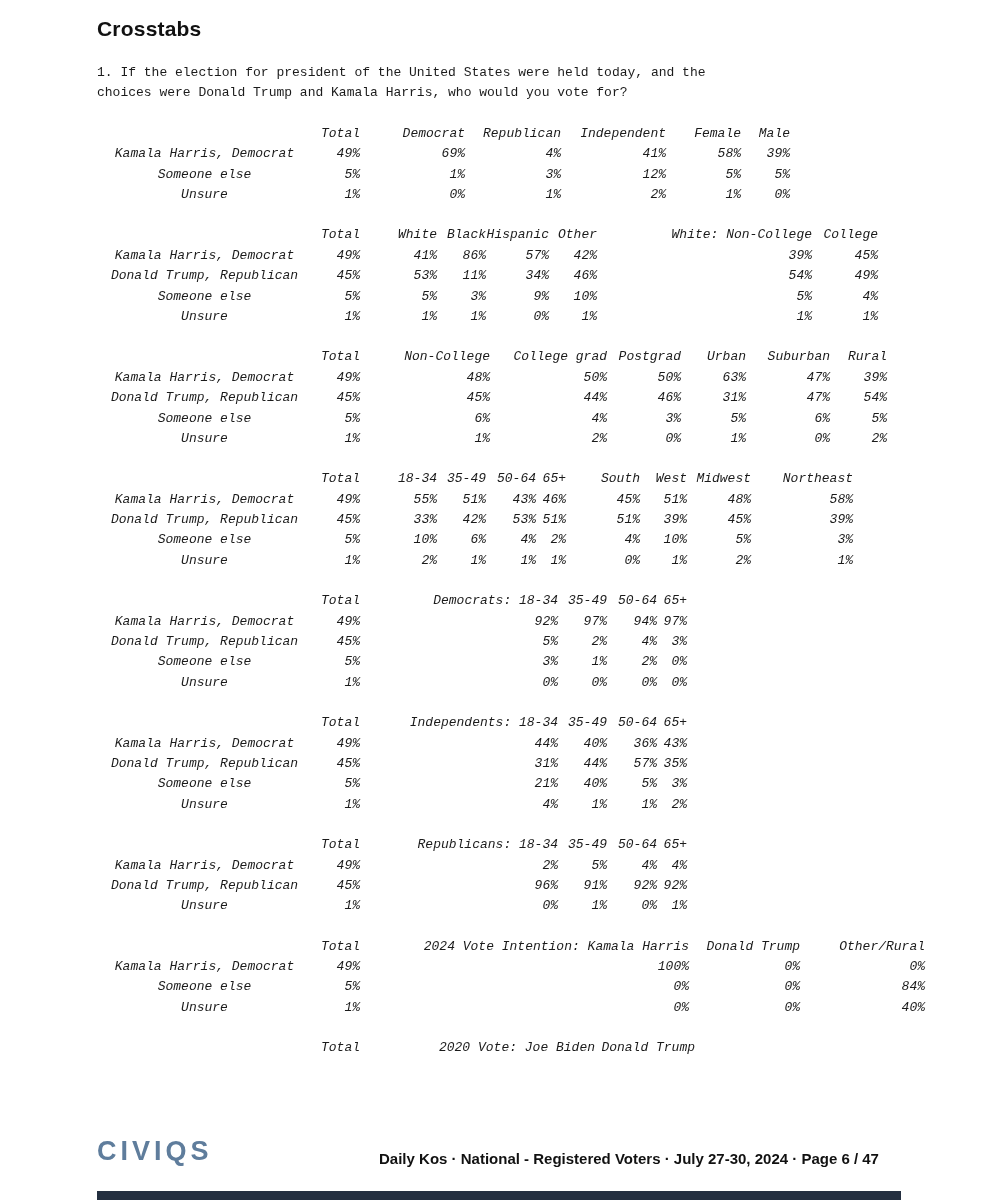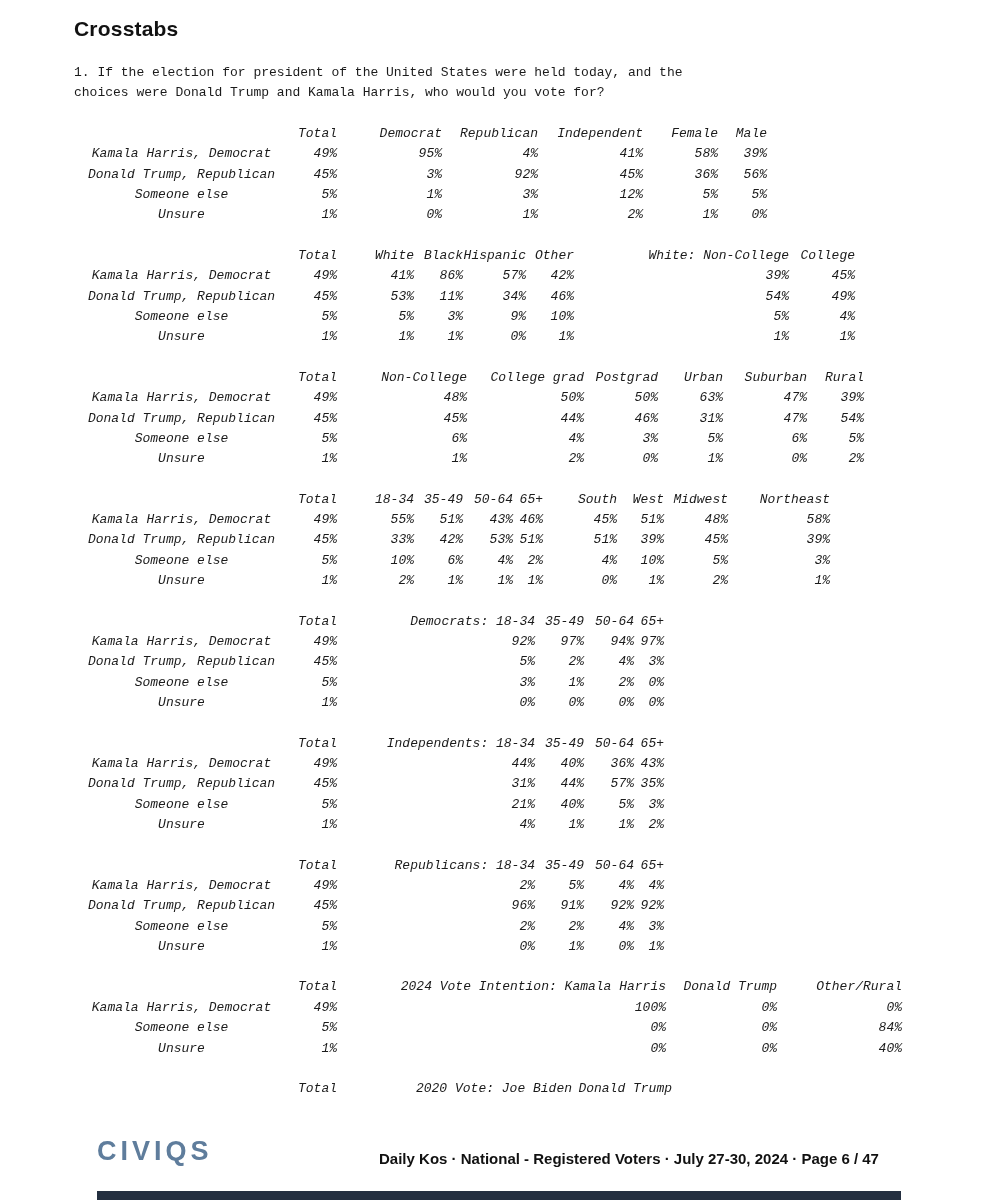--- a/index.html
+++ b/index.html
@@ -9,21 +9,21 @@
   }
   body {
     width: 998px;
     height: 1200px;
     position: relative;
     overflow: hidden;
     font-family: "Liberation Mono", "DejaVu Sans Mono", monospace;
     color: #1b1b1b;
   }
   .content {
-    padding: 17px 0 0 74px;
+    padding: 17px 0 0 97px;
   }
   h1.title {
     margin: 0;
     font-family: "Liberation Sans", sans-serif;
     font-size: 21px;
     font-weight: 700;
     color: #111111;
     letter-spacing: 0.2px;
   }
   .question {
@@ -90,22 +90,21 @@
 </style>
 </head>
 <body>
 
 <div class="content">
   <h1 class="title">Crosstabs</h1>
   <p class="question">1. If the election for president of the United States were held today, and the choices were Donald Trump and Kamala Harris, who would you vote for?</p>
   <div id="tables">
       <div class="xtab">
         <div class="xrow head"><span class="lbl"></span><span class="cell" style="width: 48px;">Total</span><span class="cell" style="width: 105px;">Democrat</span><span class="cell" style="width: 96px;">Republican</span><span class="cell" style="width: 105px;">Independent</span><span class="cell" style="width: 75px;">Female</span><span class="cell" style="width: 49px;">Male</span></div>
-        <div class="xrow"><span class="lbl">Kamala Harris, Democrat</span><span class="cell" style="width: 48px;">49%</span><span class="cell" style="width: 105px;">95%</span><span class="cell" style="width: 96px;">4%</span><span class="cell" style="width: 105px;">41%</span><span class="cell" style="width: 75px;">58%</span><span class="cell" style="width: 49px;">39%</span></div>
-        <div class="xrow"><span class="lbl">Donald Trump, Republican</span><span class="cell" style="width: 48px;">45%</span><span class="cell" style="width: 105px;">3%</span><span class="cell" style="width: 96px;">92%</span><span class="cell" style="width: 105px;">45%</span><span class="cell" style="width: 75px;">36%</span><span class="cell" style="width: 49px;">56%</span></div>
+        <div class="xrow"><span class="lbl">Kamala Harris, Democrat</span><span class="cell" style="width: 48px;">49%</span><span class="cell" style="width: 105px;">69%</span><span class="cell" style="width: 96px;">4%</span><span class="cell" style="width: 105px;">41%</span><span class="cell" style="width: 75px;">58%</span><span class="cell" style="width: 49px;">39%</span></div>
         <div class="xrow"><span class="lbl">Someone else</span><span class="cell" style="width: 48px;">5%</span><span class="cell" style="width: 105px;">1%</span><span class="cell" style="width: 96px;">3%</span><span class="cell" style="width: 105px;">12%</span><span class="cell" style="width: 75px;">5%</span><span class="cell" style="width: 49px;">5%</span></div>
         <div class="xrow"><span class="lbl">Unsure</span><span class="cell" style="width: 48px;">1%</span><span class="cell" style="width: 105px;">0%</span><span class="cell" style="width: 96px;">1%</span><span class="cell" style="width: 105px;">2%</span><span class="cell" style="width: 75px;">1%</span><span class="cell" style="width: 49px;">0%</span></div>
       </div>
       <div class="xtab">
         <div class="xrow head"><span class="lbl"></span><span class="cell" style="width: 48px;">Total</span><span class="cell" style="width: 77px;">White</span><span class="cell" style="width: 49px;">Black</span><span class="cell" style="width: 63px;">Hispanic</span><span class="cell" style="width: 48px;">Other</span><span class="cell" style="width: 215px;">White: Non-College</span><span class="cell" style="width: 66px;">College</span></div>
         <div class="xrow"><span class="lbl">Kamala Harris, Democrat</span><span class="cell" style="width: 48px;">49%</span><span class="cell" style="width: 77px;">41%</span><span class="cell" style="width: 49px;">86%</span><span class="cell" style="width: 63px;">57%</span><span class="cell" style="width: 48px;">42%</span><span class="cell" style="width: 215px;">39%</span><span class="cell" style="width: 66px;">45%</span></div>
         <div class="xrow"><span class="lbl">Donald Trump, Republican</span><span class="cell" style="width: 48px;">45%</span><span class="cell" style="width: 77px;">53%</span><span class="cell" style="width: 49px;">11%</span><span class="cell" style="width: 63px;">34%</span><span class="cell" style="width: 48px;">46%</span><span class="cell" style="width: 215px;">54%</span><span class="cell" style="width: 66px;">49%</span></div>
         <div class="xrow"><span class="lbl">Someone else</span><span class="cell" style="width: 48px;">5%</span><span class="cell" style="width: 77px;">5%</span><span class="cell" style="width: 49px;">3%</span><span class="cell" style="width: 63px;">9%</span><span class="cell" style="width: 48px;">10%</span><span class="cell" style="width: 215px;">5%</span><span class="cell" style="width: 66px;">4%</span></div>
         <div class="xrow"><span class="lbl">Unsure</span><span class="cell" style="width: 48px;">1%</span><span class="cell" style="width: 77px;">1%</span><span class="cell" style="width: 49px;">1%</span><span class="cell" style="width: 63px;">0%</span><span class="cell" style="width: 48px;">1%</span><span class="cell" style="width: 215px;">1%</span><span class="cell" style="width: 66px;">1%</span></div>
       </div>
@@ -134,21 +133,20 @@
         <div class="xrow head"><span class="lbl"></span><span class="cell" style="width: 48px;">Total</span><span class="cell" style="width: 198px;">Independents: 18-34</span><span class="cell" style="width: 49px;">35-49</span><span class="cell" style="width: 50px;">50-64</span><span class="cell" style="width: 30px;">65+</span></div>
         <div class="xrow"><span class="lbl">Kamala Harris, Democrat</span><span class="cell" style="width: 48px;">49%</span><span class="cell" style="width: 198px;">44%</span><span class="cell" style="width: 49px;">40%</span><span class="cell" style="width: 50px;">36%</span><span class="cell" style="width: 30px;">43%</span></div>
         <div class="xrow"><span class="lbl">Donald Trump, Republican</span><span class="cell" style="width: 48px;">45%</span><span class="cell" style="width: 198px;">31%</span><span class="cell" style="width: 49px;">44%</span><span class="cell" style="width: 50px;">57%</span><span class="cell" style="width: 30px;">35%</span></div>
         <div class="xrow"><span class="lbl">Someone else</span><span class="cell" style="width: 48px;">5%</span><span class="cell" style="width: 198px;">21%</span><span class="cell" style="width: 49px;">40%</span><span class="cell" style="width: 50px;">5%</span><span class="cell" style="width: 30px;">3%</span></div>
         <div class="xrow"><span class="lbl">Unsure</span><span class="cell" style="width: 48px;">1%</span><span class="cell" style="width: 198px;">4%</span><span class="cell" style="width: 49px;">1%</span><span class="cell" style="width: 50px;">1%</span><span class="cell" style="width: 30px;">2%</span></div>
       </div>
       <div class="xtab">
         <div class="xrow head"><span class="lbl"></span><span class="cell" style="width: 48px;">Total</span><span class="cell" style="width: 198px;">Republicans: 18-34</span><span class="cell" style="width: 49px;">35-49</span><span class="cell" style="width: 50px;">50-64</span><span class="cell" style="width: 30px;">65+</span></div>
         <div class="xrow"><span class="lbl">Kamala Harris, Democrat</span><span class="cell" style="width: 48px;">49%</span><span class="cell" style="width: 198px;">2%</span><span class="cell" style="width: 49px;">5%</span><span class="cell" style="width: 50px;">4%</span><span class="cell" style="width: 30px;">4%</span></div>
         <div class="xrow"><span class="lbl">Donald Trump, Republican</span><span class="cell" style="width: 48px;">45%</span><span class="cell" style="width: 198px;">96%</span><span class="cell" style="width: 49px;">91%</span><span class="cell" style="width: 50px;">92%</span><span class="cell" style="width: 30px;">92%</span></div>
-        <div class="xrow"><span class="lbl">Someone else</span><span class="cell" style="width: 48px;">5%</span><span class="cell" style="width: 198px;">2%</span><span class="cell" style="width: 49px;">2%</span><span class="cell" style="width: 50px;">4%</span><span class="cell" style="width: 30px;">3%</span></div>
         <div class="xrow"><span class="lbl">Unsure</span><span class="cell" style="width: 48px;">1%</span><span class="cell" style="width: 198px;">0%</span><span class="cell" style="width: 49px;">1%</span><span class="cell" style="width: 50px;">0%</span><span class="cell" style="width: 30px;">1%</span></div>
       </div>
       <div class="xtab">
         <div class="xrow head"><span class="lbl"></span><span class="cell" style="width: 48px;">Total</span><span class="cell" style="width: 329px;">2024 Vote Intention: Kamala Harris</span><span class="cell" style="width: 111px;">Donald Trump</span><span class="cell" style="width: 125px;">Other/Rural</span></div>
         <div class="xrow"><span class="lbl">Kamala Harris, Democrat</span><span class="cell" style="width: 48px;">49%</span><span class="cell" style="width: 329px;">100%</span><span class="cell" style="width: 111px;">0%</span><span class="cell" style="width: 125px;">0%</span></div>
         <div class="xrow"><span class="lbl">Someone else</span><span class="cell" style="width: 48px;">5%</span><span class="cell" style="width: 329px;">0%</span><span class="cell" style="width: 111px;">0%</span><span class="cell" style="width: 125px;">84%</span></div>
         <div class="xrow"><span class="lbl">Unsure</span><span class="cell" style="width: 48px;">1%</span><span class="cell" style="width: 329px;">0%</span><span class="cell" style="width: 111px;">0%</span><span class="cell" style="width: 125px;">40%</span></div>
       </div>
       <div class="xtab">
         <div class="xrow head"><span class="lbl"></span><span class="cell" style="width: 48px;">Total</span><span class="cell" style="width: 235px;">2020 Vote: Joe Biden</span><span class="cell" style="width: 100px;">Donald Trump</span></div>

